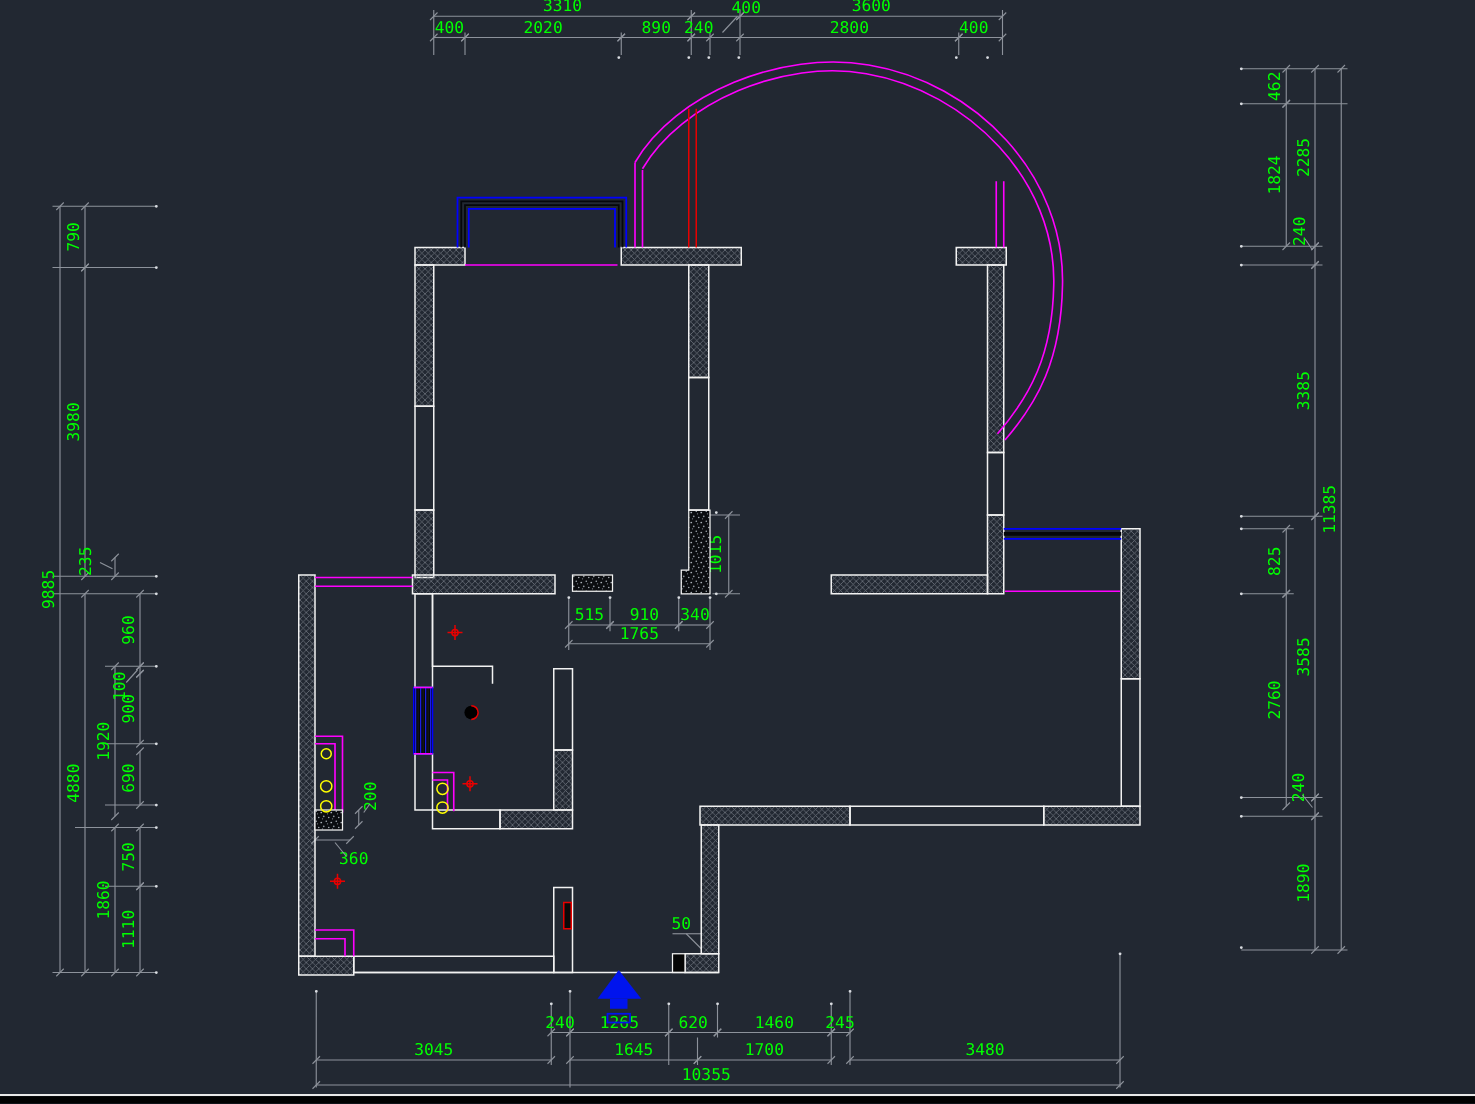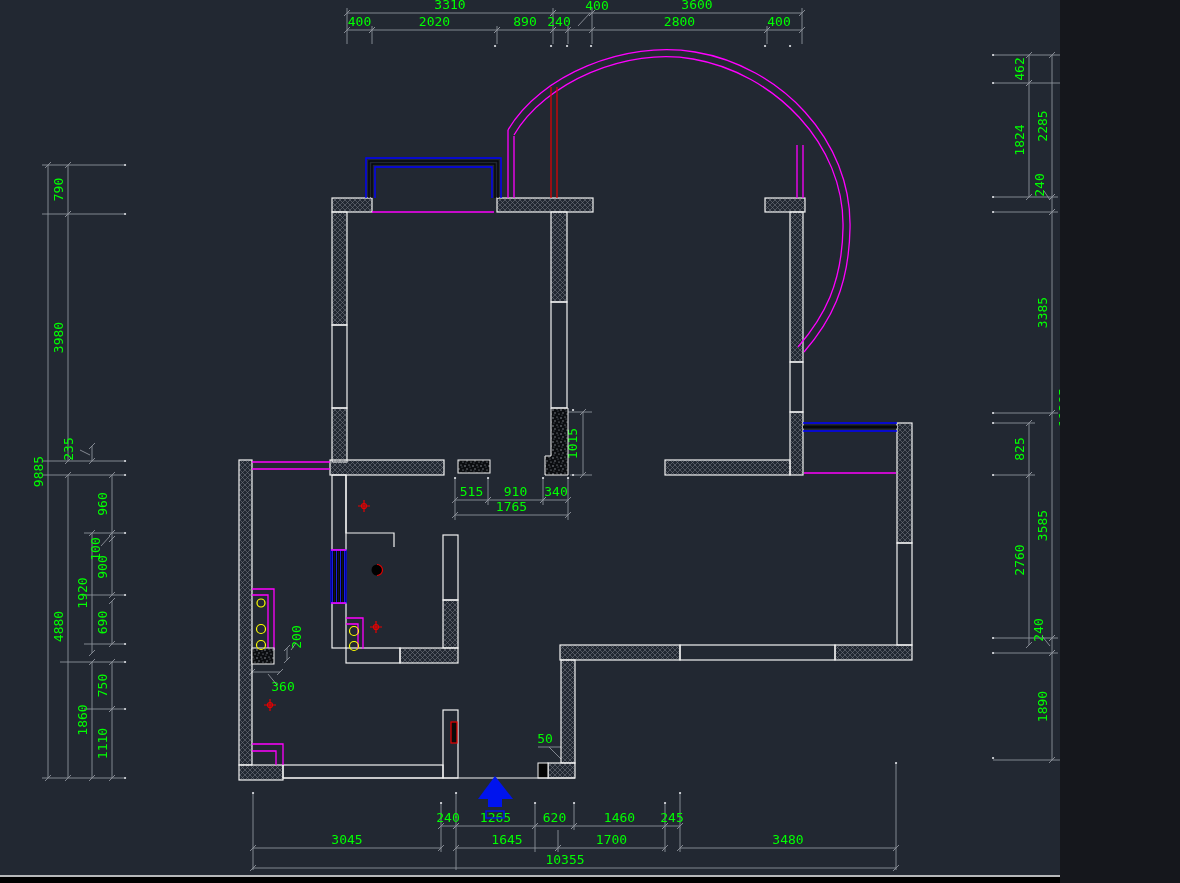--- a/index.html
+++ b/index.html
@@ -1,16 +1,16 @@
 <!DOCTYPE html>
 <html style="--bg: #222832; --gr: #00ff00; --dl: #8d929b; --wall: #f2f2f2; --mag: #ff00ff; --blue: #0000ff; --red: #e80000; --yel: #ffff00; --dot: #d8dbe0;"><head>
 <meta charset="utf-8">
 <style>
   html,body{margin:0;padding:0;background:#15171c;}
-  .stage{position:relative;width:1060px;height:883px;overflow:hidden;background:var(--bg,#222832);}
+  .stage{position:relative;width:1180px;height:883px;overflow:hidden;background:var(--bg,#222832);}
   svg{display:block;}
   .wallh{fill:url(#hx);stroke:var(--wall,#f2f2f2);stroke-width:1.2;}
   .wallw{fill:none;stroke:var(--wall,#f2f2f2);stroke-width:1.2;}
   .sandr{fill:url(#sand);stroke:var(--wall,#f2f2f2);stroke-width:1;}
   .mag{stroke:var(--mag,#ff00ff);fill:none;stroke-width:1.3;}
   .blu{stroke:var(--blue,#0000ff);fill:none;stroke-width:1.4;}
   .blk{stroke:#05070b;fill:none;stroke-width:1.4;}
   .redl{stroke:var(--red,#e80000);fill:none;stroke-width:1.2;}
   .yel{stroke:var(--yel,#ffff00);fill:none;stroke-width:1.2;}
   .dl{stroke:var(--dl,#8d929b);stroke-width:0.9;fill:none;}

